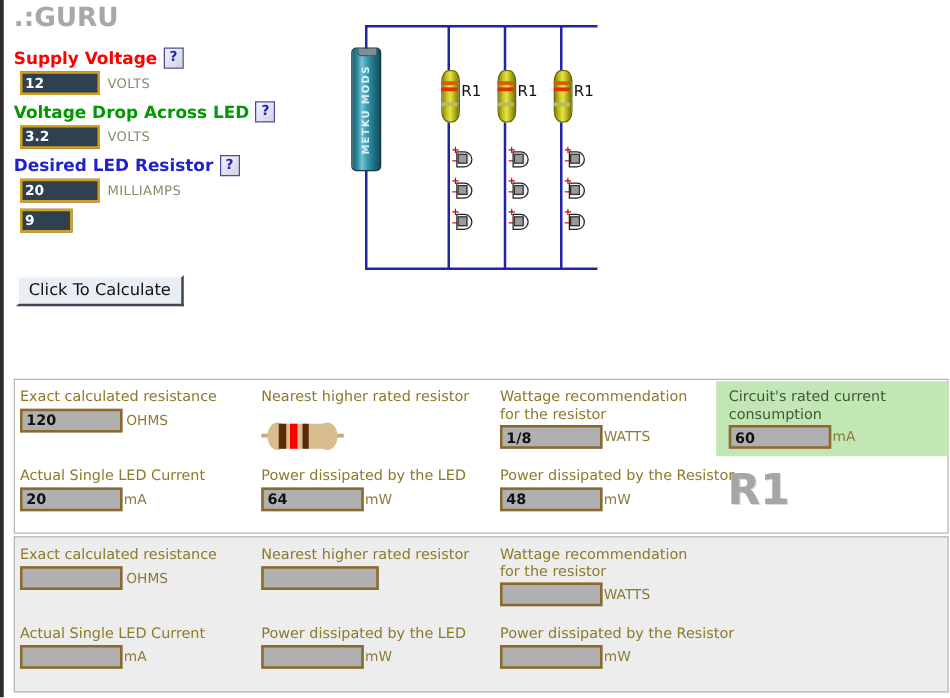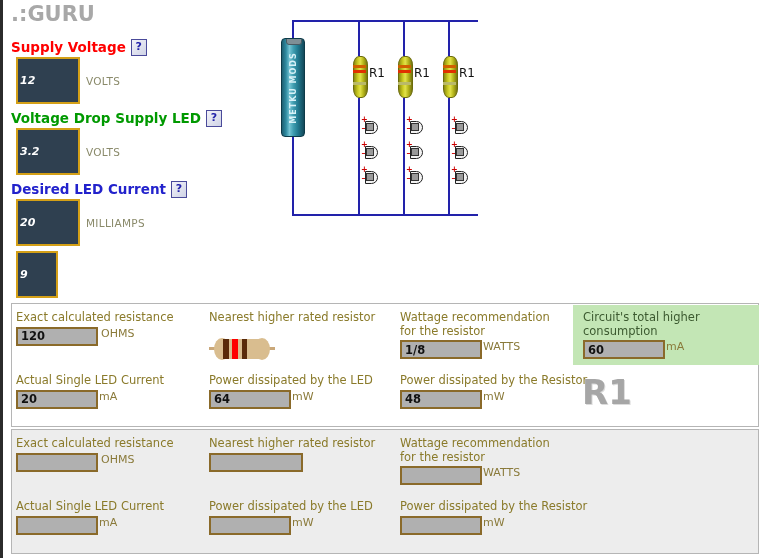--- a/index.html
+++ b/index.html
@@ -29,21 +29,21 @@
 
   
   .form-area { position: absolute; left: 8px; top: 38px; width: 250px; }
   .lbl {
     font-size: 13.5px;
     font-weight: bold;
     line-height: 18px;
     margin: 0 0 1px 0;
     white-space: nowrap;
     display: flex;
-    align-items: center;
+    align-items: flex-start;
     gap: 5px;
   }
   .lbl.red   { color: #ff0000; }
   .lbl.green { color: #009900; }
   .lbl.blue  { color: #2222cc; }
   .lbl.brown { color: #5a4a2a; }
 
   .help-icon {
     display: inline-block;
     width: 14px; height: 15px;
@@ -66,24 +66,23 @@
   }
   input.in-field {
     background: #2f4050;
     border: 2px solid #d4a017;
     color: #ffffff;
     font-size: 11px;
     font-weight: bold;
     font-family: "DejaVu Sans", "Liberation Sans", sans-serif;
     width: 56px;
     height: 13px;
-    padding: 15px 2px;
+    padding: 1px 2px;
     box-sizing: content-box;
     outline: none;
-    font-style: italic;
   }
   input.in-field.narrow { width: 34px; }
   .unit {
     font-size: 10.5px;
     color: #8a8a6a;
     font-weight: normal;
     letter-spacing: 0.3px;
   }
 
   .calc-btn {
@@ -192,21 +191,21 @@
   #panel-r1 { top: 303px; height: 124px; background: #ffffff; }
   #panel-r2 { top: 429px; height: 125px; background: #ededed; }
 
   .cell { position: absolute; }
   .res-lbl {
     font-size: 11.5px;
     color: #8a7a2a;
     line-height: 13.5px;
     margin-bottom: 2px;
   }
-  .res-row { display: flex; align-items: flex-start; }
+  .res-row { display: flex; align-items: center; }
   input.out-field {
     background: #b0b0b0;
     border: 2px solid #8a6a2a;
     color: #111111;
     font-size: 11.5px;
     font-weight: bold;
     font-family: "DejaVu Sans", "Liberation Sans", sans-serif;
     width: 72px;
     height: 13px;
     padding: 1px 3px;
@@ -275,42 +274,43 @@
     <div class="lbl red">
       <span>Supply Voltage</span>
       <span class="help-icon">?</span>
     </div>
     <div class="field-row">
       <input class="in-field" type="text" value="12" style="">
       <span class="unit">VOLTS</span>
     </div>
 
     <div class="lbl green">
-      <span>Voltage Drop Supply LED</span>
+      <span>Voltage Drop Across LED</span>
       <span class="help-icon">?</span>
     </div>
     <div class="field-row">
       <input class="in-field" type="text" value="3.2" style="">
       <span class="unit">VOLTS</span>
     </div>
 
     <div class="lbl blue">
-      <span>Desired LED Current</span>
+      <span>Desired LED Resistor</span>
       <span class="help-icon">?</span>
     </div>
     <div class="field-row">
       <input class="in-field" type="text" value="20" style="">
       <span class="unit">MILLIAMPS</span>
     </div>
 
     <div class="field-row">
       <input class="in-field narrow" type="text" value="9" style="">
     </div>
   </div>
 
+  <button class="calc-btn">Click To Calculate</button>
 
   <div class="circuit">
 
     <div class="wire" style="left:24px; top:8px; width:186px; height:2px;"></div>
 
     <div class="wire" style="left:24px; top:202px; width:186px; height:2px;"></div>
 
     <div class="wire" style="left:24px; top:8px; width:2px; height:20px;"></div>
     <div class="wire" style="left:24px; top:120px; width:2px; height:84px;"></div>
 
@@ -398,21 +398,21 @@
       <span class="minus">−</span>
       <div class="body"></div>
       <div class="chip"></div>
     </div>
   </div>
 
   <div class="panel" id="panel-r1">
 
     <div class="green-box">
       <div style="position:absolute; left:10px; top:6px;">
-        <div class="res-lbl">Circuit's total higher consumption</div>
+        <div class="res-lbl">Circuit's rated current consumption</div>
         <div class="res-row">
           <input class="out-field" type="text" readonly="" value="60" style="">
           <span class="out-unit tight">mA</span>
         </div>
       </div>
     </div>
 
     <div class="cell" style="left:4px; top:7px;">
       <div class="res-lbl">Exact calculated resistance</div>
       <div class="res-row">

